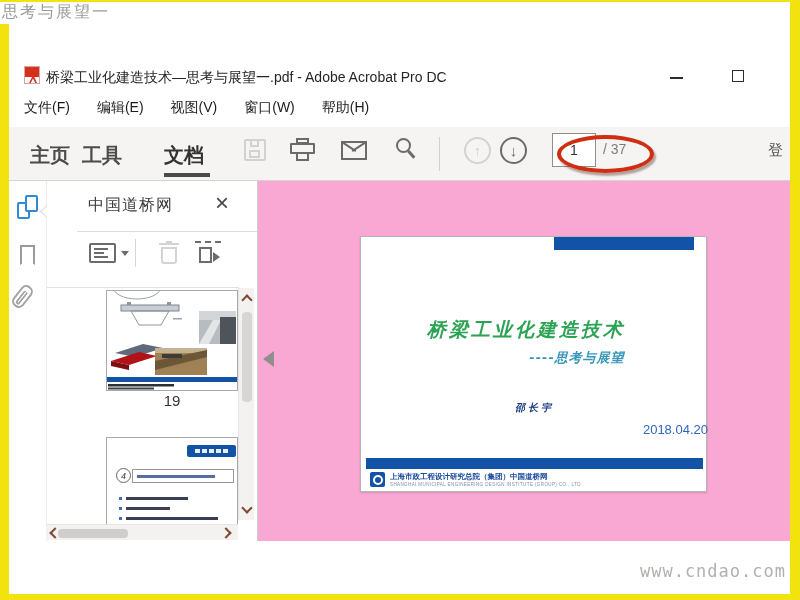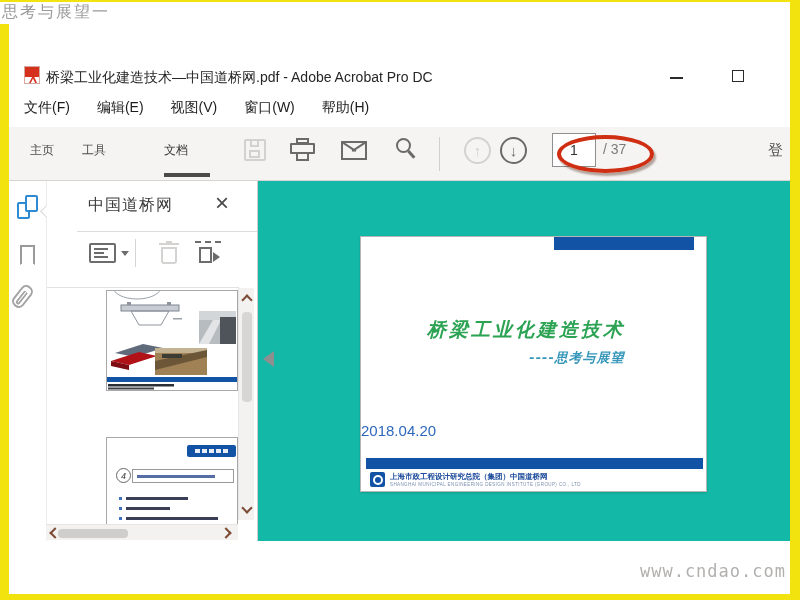--- a/index.html
+++ b/index.html
@@ -29,21 +29,21 @@
   .btn-min { left:666px; top:68px; width:22px; height:18px; }
   .btn-min .bar { position:absolute; left:4px; top:9px; width:13px; height:2px; background:#2b2b2b; }
   .btn-max { left:732px; top:70px; width:12px; height:12px; border:1.5px solid #2b2b2b; background:#fff; }
 
   
   .menubar { left:24px; top:99px; height:22px; display:flex; gap:27px; font-size:14px; color:#1c1c1c; }
   .menubar span { cursor:default; }
 
   
   .toolbar { left:9px; top:127px; width:781px; height:54px; background:#f5f4f2; border-bottom:1px solid #d6d4d2; }
-  .tb-tab { position:absolute; top:15px; font-size:12px; color:#4b4b4b; }
+  .tb-tab { position:absolute; top:15px; font-size:20px; color:#4b4b4b;font-weight:bold; }
   .tb-tab.t1 { left:21px; } .tb-tab.t2 { left:73px; } .tb-tab.t3 { left:155px; color:#333; }
   .tb-underline { position:absolute; left:155px; top:46px; width:46px; height:4px; background:#4a4a4a; }
 
   
   .ic { position:absolute; }
   .floppy { left:235px; top:12px; width:22px; height:22px; border:2px solid #d2d1cf; border-radius:2px; }
   .floppy .sh { position:absolute; left:4px; top:0; width:9px; height:6px; border:2px solid #d2d1cf; border-top:none; }
   .floppy .bd { position:absolute; left:3px; top:9px; width:11px; height:8px; border:2px solid #d2d1cf; }
   .printer { left:281px; top:11px; width:26px; height:24px; }
   .printer .paper { position:absolute; left:6px; top:0; width:13px; height:6px; border:2px solid #6b6a69; }
@@ -114,48 +114,48 @@
   .hscroll { left:46px; top:524px; width:192px; height:16px; background:#f3f2f1; border-top:1px solid #e6e5e4; }
   .chev { position:absolute; width:8px; height:8px; border-top:2px solid #7d4a33; border-right:2px solid #7d4a33; }
   .chev-up { left:4px; top:8px; transform:rotate(-45deg); }
   .chev-dn { left:4px; bottom:8px; transform:rotate(135deg); }
   .chev-lf { left:5px; top:4px; transform:rotate(-135deg); }
   .chev-rt { right:8px; top:4px; transform:rotate(45deg); }
   .vthumb { position:absolute; left:3px; top:24px; width:10px; height:90px; background:#d7d6d5; border-radius:4px; }
   .hthumb { position:absolute; left:12px; top:4px; width:70px; height:9px; background:#cfcecd; border-radius:4px; }
 
   
-  .docarea { left:258px; top:181px; width:532px; height:360px; background:#14b8a6; }
+  .docarea { left:258px; top:181px; width:532px; height:360px; background:#f9a8d4; }
   .collapse { position:absolute; left:5px; top:170px; width:0; height:0; border-top:8px solid transparent; border-bottom:8px solid transparent; border-right:11px solid #8f8f8f; }
 
   .slide { position:absolute; left:102px; top:55px; width:347px; height:256px; background:#fff; border:1px solid #b5b5b5; box-shadow:0 1px 2px rgba(0,0,0,.15); }
   .s-topbar { position:absolute; left:193px; top:0; width:140px; height:13px; background:#1353a5; }
   .s-title { position:absolute; left:0; top:80px; width:330px; text-align:center; font-family:"DejaVu Serif", serif; font-style:italic; font-weight:bold;
              font-size:19px; color:#2BA353; letter-spacing:3px; }
   .s-subtitle { position:absolute; left:168px; top:112px; font-family:"DejaVu Serif", serif; font-style:italic; font-weight:bold;
                 font-size:13px; color:#3596B8; letter-spacing:1px; }
   .s-author { position:absolute; left:0; top:164px; width:347px; text-align:center; font-family:"DejaVu Serif", serif; font-style:italic; font-weight:bold;
               font-size:10px; color:#16397f; letter-spacing:3px; }
-  .s-date { position:absolute; left:0; top:185px; width:347px; text-align:left; font-size:15px; color:#2e68bd; }
+  .s-date { position:absolute; left:0; top:185px; width:347px; text-align:right; font-size:13px; color:#2e68bd; }
   .s-botbar { position:absolute; left:5px; top:221px; width:337px; height:11px; background:#1353a5; }
   .s-logo { position:absolute; left:9px; top:235px; width:15px; height:15px; background:#1353a5; border-radius:2px; }
   .s-logo i { position:absolute; left:2.5px; top:2.5px; width:10px; height:10px; border:2px solid #fff; border-radius:50%; }
   .s-company { position:absolute; left:29px; top:235px; font-size:7.5px; font-weight:bold; color:#1b4a9b; }
   .s-company-en { position:absolute; left:29px; top:245px; font-size:4.5px; color:#7a8fae; letter-spacing:.4px; }
 </style>
 </head>
 <body>
 
 <div class="abs wm-top">思考与展望一</div>
 
 <div class="abs pdficon">
   <div class="red"></div>
   <div class="mark"></div>
 </div>
-<div class="abs wintitle">桥梁工业化建造技术—中国道桥网.pdf - Adobe Acrobat Pro DC</div>
+<div class="abs wintitle">桥梁工业化建造技术—思考与展望一.pdf - Adobe Acrobat Pro DC</div>
 <div class="abs btn-min">
     <div class="bar"></div>
   </div>
 <div class="abs btn-max"></div>
 
 <div class="abs menubar">
   <span>文件(F)</span>
   <span>编辑(E)</span>
   <span>视图(V)</span>
   <span>窗口(W)</span>
@@ -247,20 +247,21 @@
       <path d="M4 70 L22 74 L22 79 L4 75 Z" fill="#7d0d12"></path>
       <rect x="48" y="57" width="52" height="27" fill="#a08055"></rect>
       <rect x="48" y="57" width="52" height="5" fill="#c4b392"></rect>
       <path d="M48 70 L100 59 L100 66 L48 79 Z" fill="#6b5637"></path>
       <rect x="55" y="63" width="20" height="4" fill="#3c3c34"></rect>
       <rect x="0" y="86" width="130" height="5" fill="#1353a5"></rect>
       <rect x="1" y="93" width="66" height="2.5" fill="#2b2f36"></rect>
       <rect x="1" y="96.5" width="46" height="2" fill="#3a3f46"></rect>
     </svg>
   </div>
+  <div class="thumb-label">19</div>
 
   <div class="thumb thumb2">
     <div class="t2-badge">
       <i></i>
         <i></i>
         <i></i>
         <i></i>
         <i></i>
     </div>
     <div class="t2-circle">4</div>
@@ -286,20 +287,21 @@
   <div class="hthumb"></div>
   <div class="chev chev-rt"></div>
 </div>
 
 <div class="abs docarea">
   <div class="collapse"></div>
   <div class="slide">
     <div class="s-topbar"></div>
     <div class="s-title">桥梁工业化建造技术</div>
     <div class="s-subtitle">----思考与展望</div>
+    <div class="s-author">邵长宇</div>
     <div class="s-date">2018.04.20</div>
     <div class="s-botbar"></div>
     <div class="s-logo">
         <i></i>
       </div>
     <div class="s-company">上海市政工程设计研究总院（集团）中国道桥网</div>
     <div class="s-company-en">SHANGHAI MUNICIPAL ENGINEERING DESIGN INSTITUTE (GROUP) CO., LTD</div>
   </div>
 </div>
 

